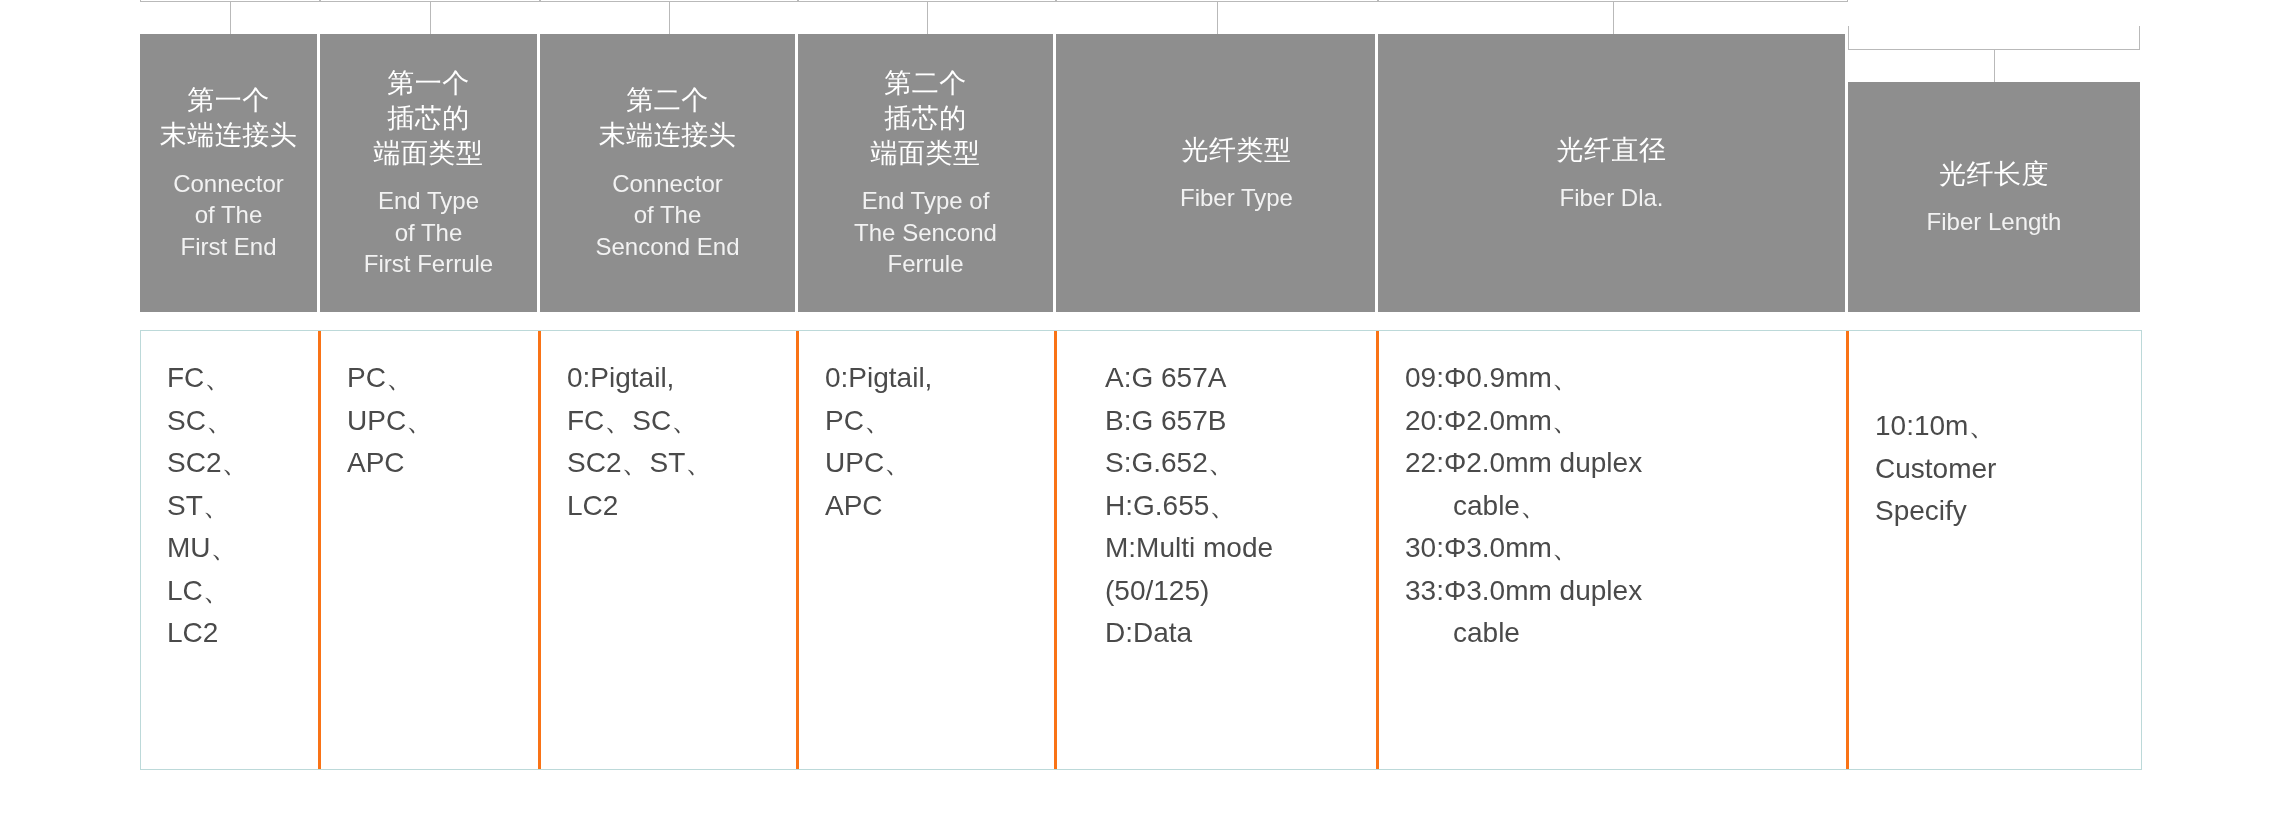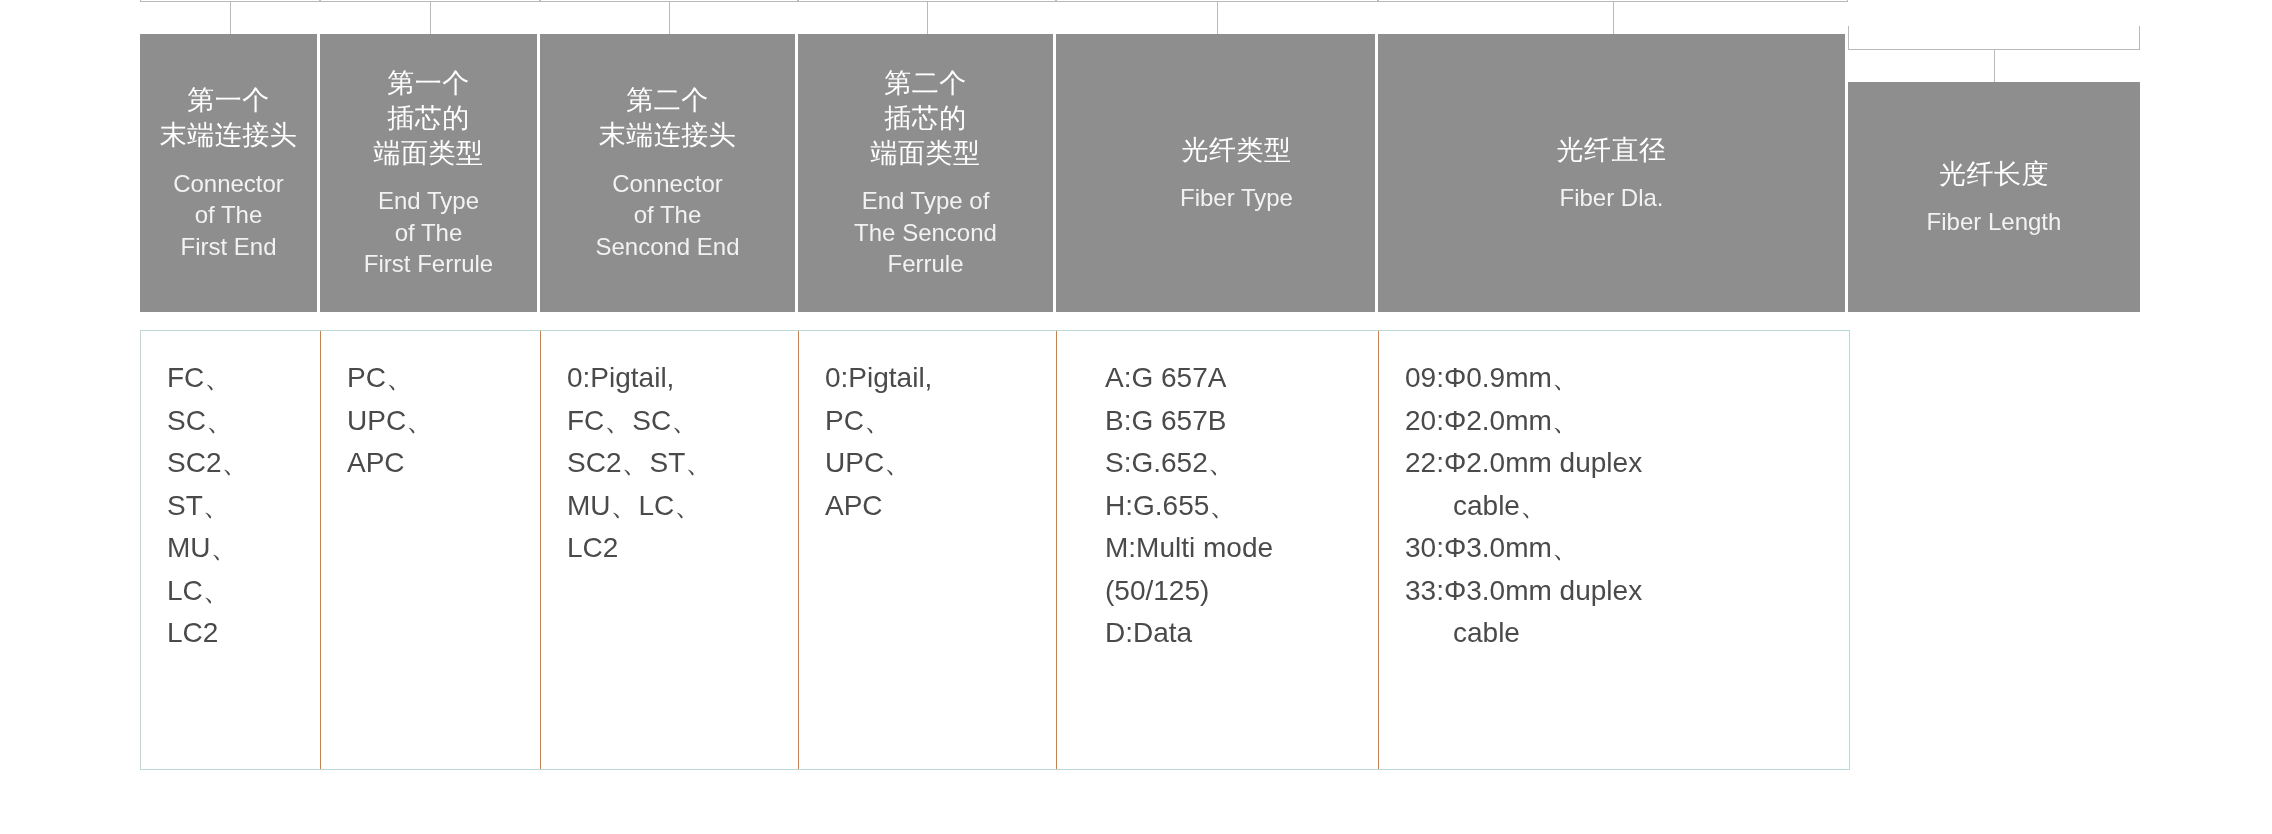--- a/index.html
+++ b/index.html
@@ -96,21 +96,21 @@
     left: 140px;
     top: 330px;
     display: flex;
     height: 440px;
     border: 1px solid #bcd9d9;
     box-sizing: border-box;
     background: #ffffff;
   }
   .td {
     box-sizing: border-box;
-    border-right: 1px solid #f97316;
+    border-right: 3px solid #f97316;
     padding: 26px 22px 10px 26px;
     font-size: 28px;
     color: #4a4a4a;
     line-height: 1.52;
   }
   .td:last-child { border-right: none; }
   .td .line { white-space: nowrap; }
   .td .line.indent { padding-left: 48px; }
 
   
@@ -254,21 +254,20 @@
     <div class="td c1">
       <div class="line">PC、</div>
       <div class="line">UPC、</div>
       <div class="line">APC</div>
     </div>
 
     <div class="td c2">
       <div class="line">0:Pigtail,</div>
       <div class="line">FC、SC、</div>
       <div class="line">SC2、ST、</div>
-      <div class="line">MU、LC、</div>
       <div class="line">LC2</div>
     </div>
 
     <div class="td c3">
       <div class="line">0:Pigtail,</div>
       <div class="line">PC、</div>
       <div class="line">UPC、</div>
       <div class="line">APC</div>
     </div>
 
@@ -285,16 +284,21 @@
     <div class="td c5">
       <div class="line">09:Φ0.9mm、</div>
       <div class="line">20:Φ2.0mm、</div>
       <div class="line">22:Φ2.0mm duplex</div>
       <div class="line indent">cable、</div>
       <div class="line">30:Φ3.0mm、</div>
       <div class="line">33:Φ3.0mm duplex</div>
       <div class="line indent">cable</div>
     </div>
 
+    <div class="td c6">
+      <div class="line">10:10m、</div>
+      <div class="line">Customer</div>
+      <div class="line">Specify</div>
+    </div>
 
   </div>
 
 </div>
 
 </body></html>

